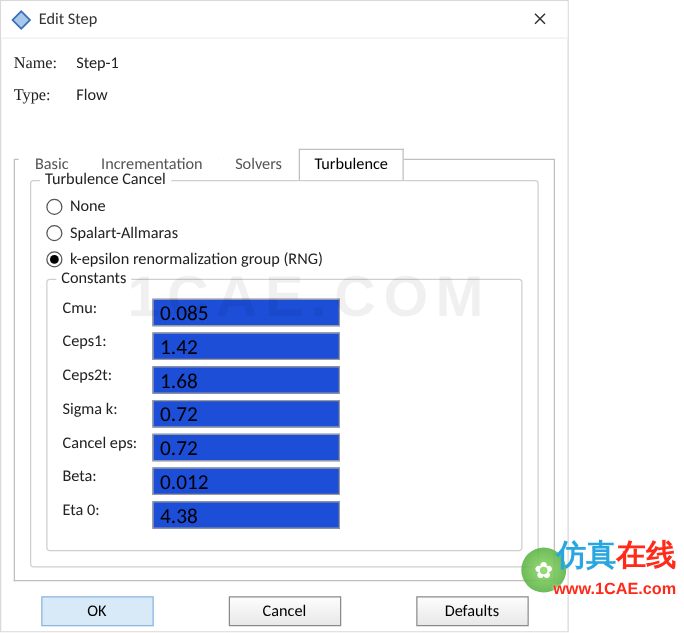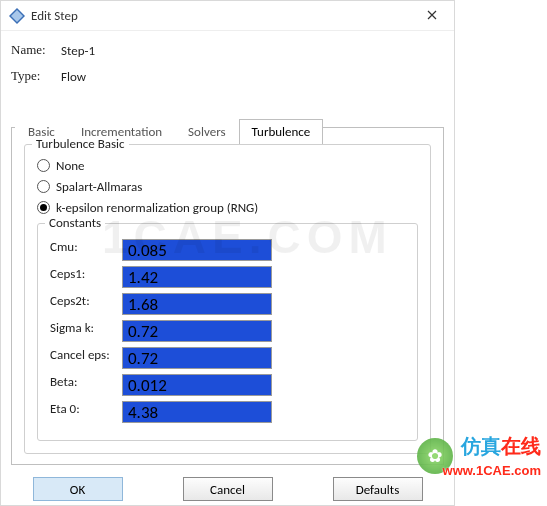--- a/index.html
+++ b/index.html
@@ -182,21 +182,21 @@
     font-weight: 700;
     color: #ff2a1a;
     text-shadow: 0 0 2px #fff;
     pointer-events: none;
     user-select: none;
   }
   .watermark3 {
     position: absolute;
     right: 6px; bottom: 46px;
     font-family: "Microsoft YaHei", Arial, sans-serif;
-    font-size: 20px;
+    font-size: 24px;
     font-weight: 700;
     color: #28a6df;
     pointer-events: none;
     user-select: none;
     margin-left: 17px;
   }
   .watermark3 span.r { color: #ff2a1a; }
   .wm-logo {
     position: absolute;
     right: 94px; bottom: 32px;
@@ -246,21 +246,21 @@
     <div class="tabs">
       <div class="tab">Basic</div>
       <div class="tab">Incrementation</div>
       <div class="tab">Solvers</div>
       <div class="tab active">Turbulence</div>
     </div>
 
     <div class="tabpage">
 
       <div class="group">
-        <span class="group-title">Turbulence Basic</span>
+        <span class="group-title">Turbulence Cancel</span>
 
         <div class="radio-row">
           <span class="radio"></span>
           <span>None</span>
         </div>
         <div class="radio-row">
           <span class="radio"></span>
           <span>Spalart-Allmaras</span>
         </div>
         <div class="radio-row">

